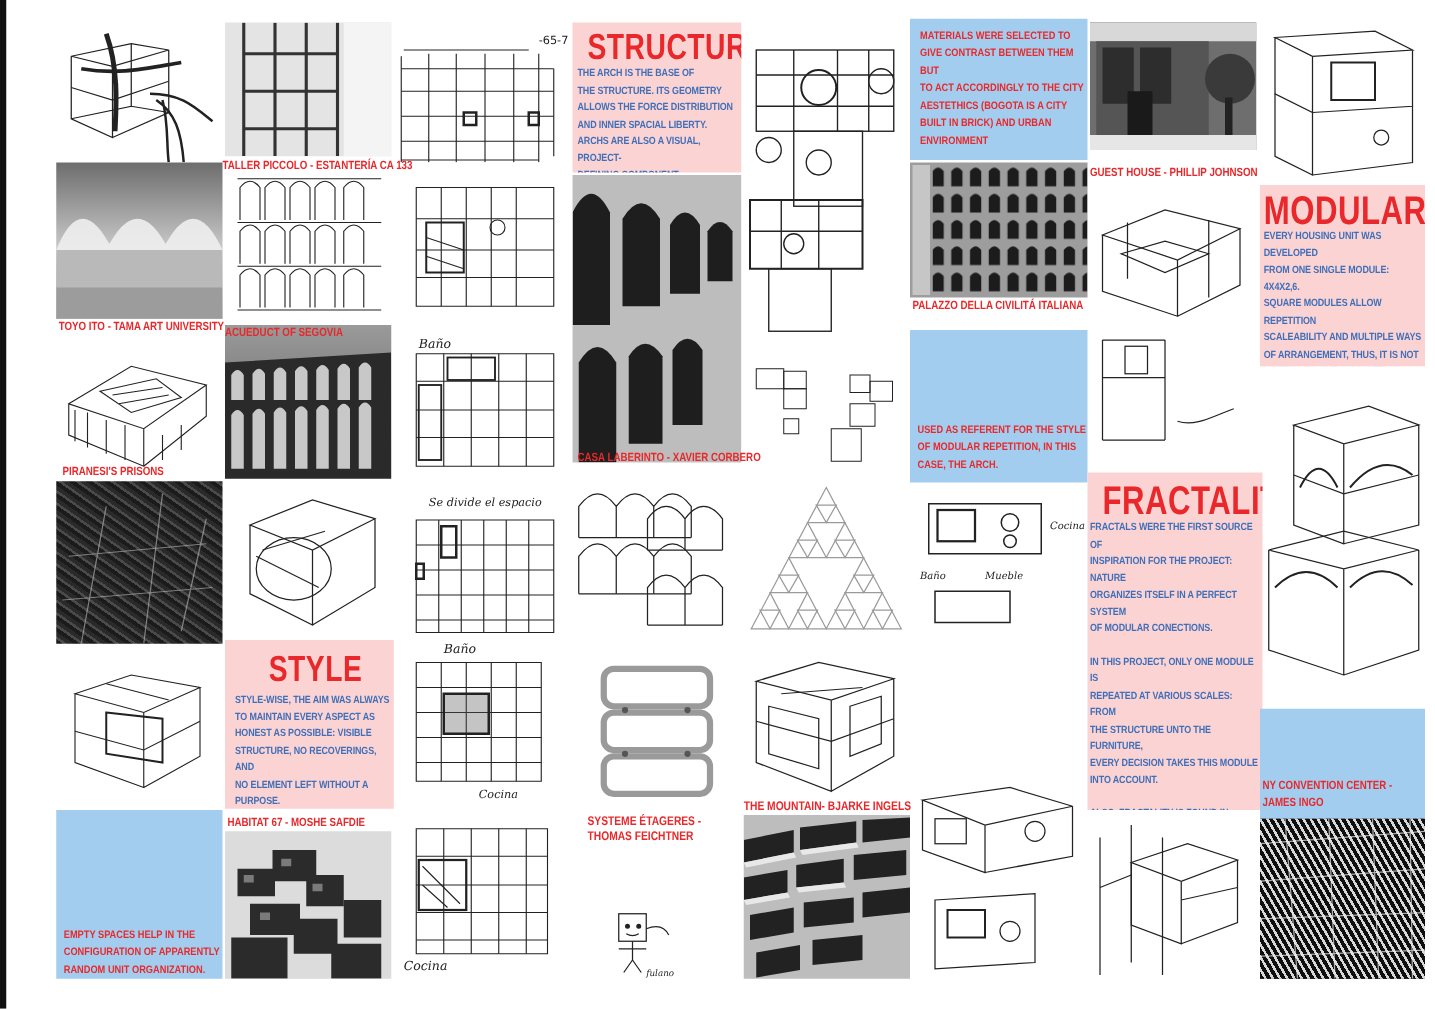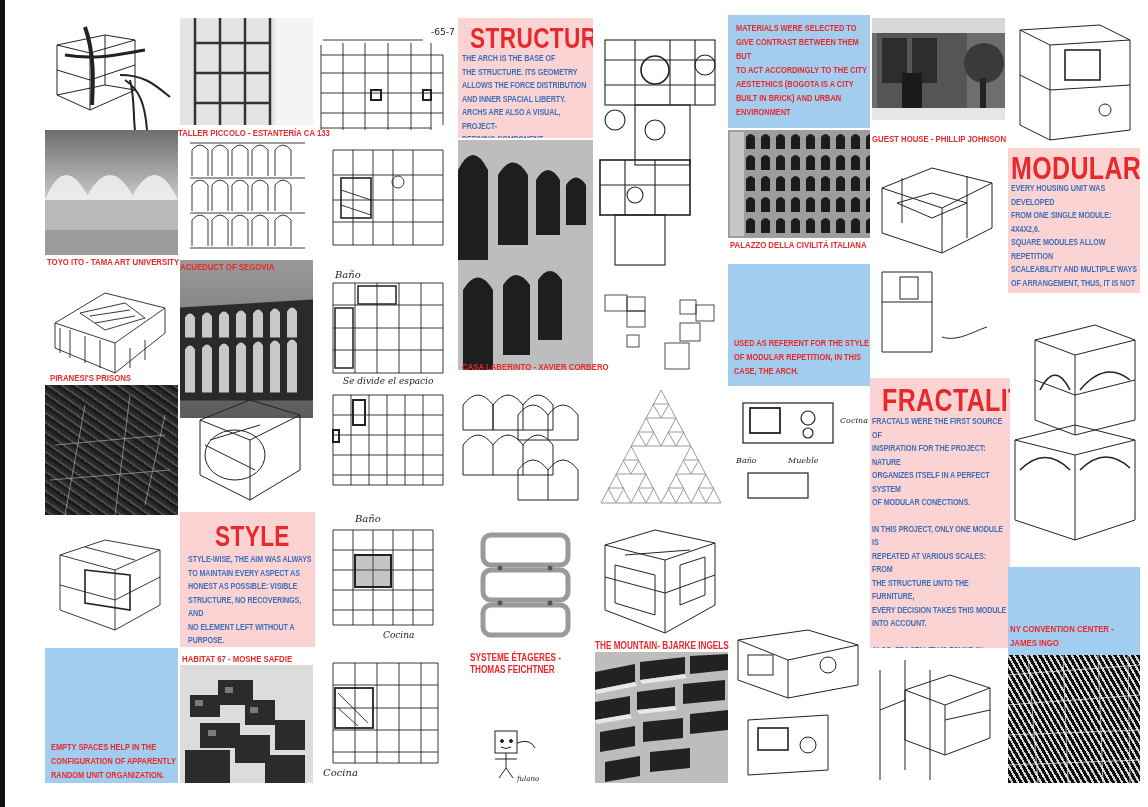--- a/index.html
+++ b/index.html
@@ -106,21 +106,21 @@
 <div class="tile" style="left:180px;top:138px;width:133px;height:120px;">
   <svg viewBox="0 0 133 120">
     <g stroke="#222" fill="none" stroke-width="0.9">
       <path d="M10 5 L125 5 M10 40 L125 40 M10 75 L125 75 M10 110 L125 110"></path>
       <path d="M12 38 L12 12 Q20 2 28 12 L28 38 M32 38 L32 12 Q40 2 48 12 L48 38 M52 38 L52 12 Q60 2 68 12 L68 38 M72 38 L72 12 Q80 2 88 12 L88 38 M95 38 L95 12 Q103 2 111 12 L111 38"></path>
       <path d="M12 73 L12 47 Q20 37 28 47 L28 73 M32 73 L32 47 Q40 37 48 47 L48 73 M52 73 L52 47 Q60 37 68 47 L68 73 M72 73 L72 47 Q80 37 88 47 L88 73 M95 73 L95 47 Q103 37 111 47 L111 73"></path>
       <path d="M12 108 L12 82 Q20 72 28 82 L28 108 M32 108 L32 82 Q40 72 48 82 L48 108 M52 108 L52 82 Q60 72 68 82 L68 108 M72 108 L72 82 Q80 72 88 82 L88 108 M95 108 L95 82 Q103 72 111 82 L111 108"></path>
     </g>
   </svg>
 </div>
-<div class="tile photo" style="left:180px;top:260px;width:133px;height:158px;background:linear-gradient(180deg,#9a9a9a,#5a5a5a);">
+<div class="tile photo" style="left:180px;top:260px;width:133px;height:123px;background:linear-gradient(180deg,#9a9a9a,#5a5a5a);">
   <svg viewBox="0 0 133 123">
     <g fill="#2a2a2a">
       <path d="M0 30 L133 22 L133 123 L0 123 Z"></path>
     </g>
     <g fill="#c8c8c8">
       <path d="M5 60 L5 40 Q10 32 15 40 L15 60 Z M22 60 L22 39 Q27 31 32 39 L32 60 Z M39 60 L39 38 Q44 30 49 38 L49 60 Z M56 60 L56 37 Q61 29 66 37 L66 60 Z M73 60 L73 36 Q78 28 83 36 L83 60 Z M90 60 L90 35 Q95 27 100 35 L100 60 Z M107 60 L107 34 Q112 26 117 34 L117 60 Z"></path>
       <path d="M5 115 L5 72 Q10 64 15 72 L15 115 Z M22 115 L22 71 Q27 63 32 71 L32 115 Z M39 115 L39 70 Q44 62 49 70 L49 115 Z M56 115 L56 69 Q61 61 66 69 L66 115 Z M73 115 L73 68 Q78 60 83 68 L83 115 Z M90 115 L90 67 Q95 59 100 67 L100 115 Z M107 115 L107 66 Q112 58 117 66 L117 115 Z"></path>
     </g>
   </svg>
   <span class="caption" style="left:0px;top:1px;">ACUEDUCT OF SEGOVIA</span>
@@ -194,21 +194,21 @@
   <svg viewBox="0 0 142 125">
     <g stroke="#222" fill="none" stroke-width="0.9">
       <path d="M20 25 L130 25 L130 115 L20 115 Z"></path>
       <path d="M42 25 L42 115 M64 25 L64 115 M86 25 L86 115 M108 25 L108 115 M20 47 L130 47 M20 70 L130 70 M20 92 L130 92"></path>
       <rect x="22" y="50" width="18" height="60" stroke-width="1.5"></rect>
       <rect x="45" y="28" width="38" height="18" stroke-width="1.5"></rect>
     </g>
     <text x="22" y="20" font-size="10" font-family="DejaVu Serif, serif" font-style="italic" fill="#222">Baño</text>
   </svg>
 </div>
-<div class="tile" style="left:313px;top:370px;width:142px;height:125px;">
+<div class="tile" style="left:313px;top:391px;width:142px;height:125px;">
   <svg viewBox="0 0 142 125">
     <g stroke="#222" fill="none" stroke-width="0.9">
       <path d="M20 25 L130 25 L130 115 L20 115 Z"></path>
       <path d="M38 25 L38 115 M56 25 L56 115 M74 25 L74 115 M92 25 L92 115 M110 25 L110 115 M20 45 L130 45 M20 65 L130 65 M20 85 L130 85 M20 105 L130 105"></path>
       <rect x="40" y="30" width="12" height="25" stroke-width="2"></rect>
       <rect x="20" y="60" width="6" height="12" stroke-width="2"></rect>
     </g>
     <text x="30" y="14" font-size="9" font-family="DejaVu Serif, serif" font-style="italic" fill="#222">Se divide el espacio</text>
   </svg>
 </div>

